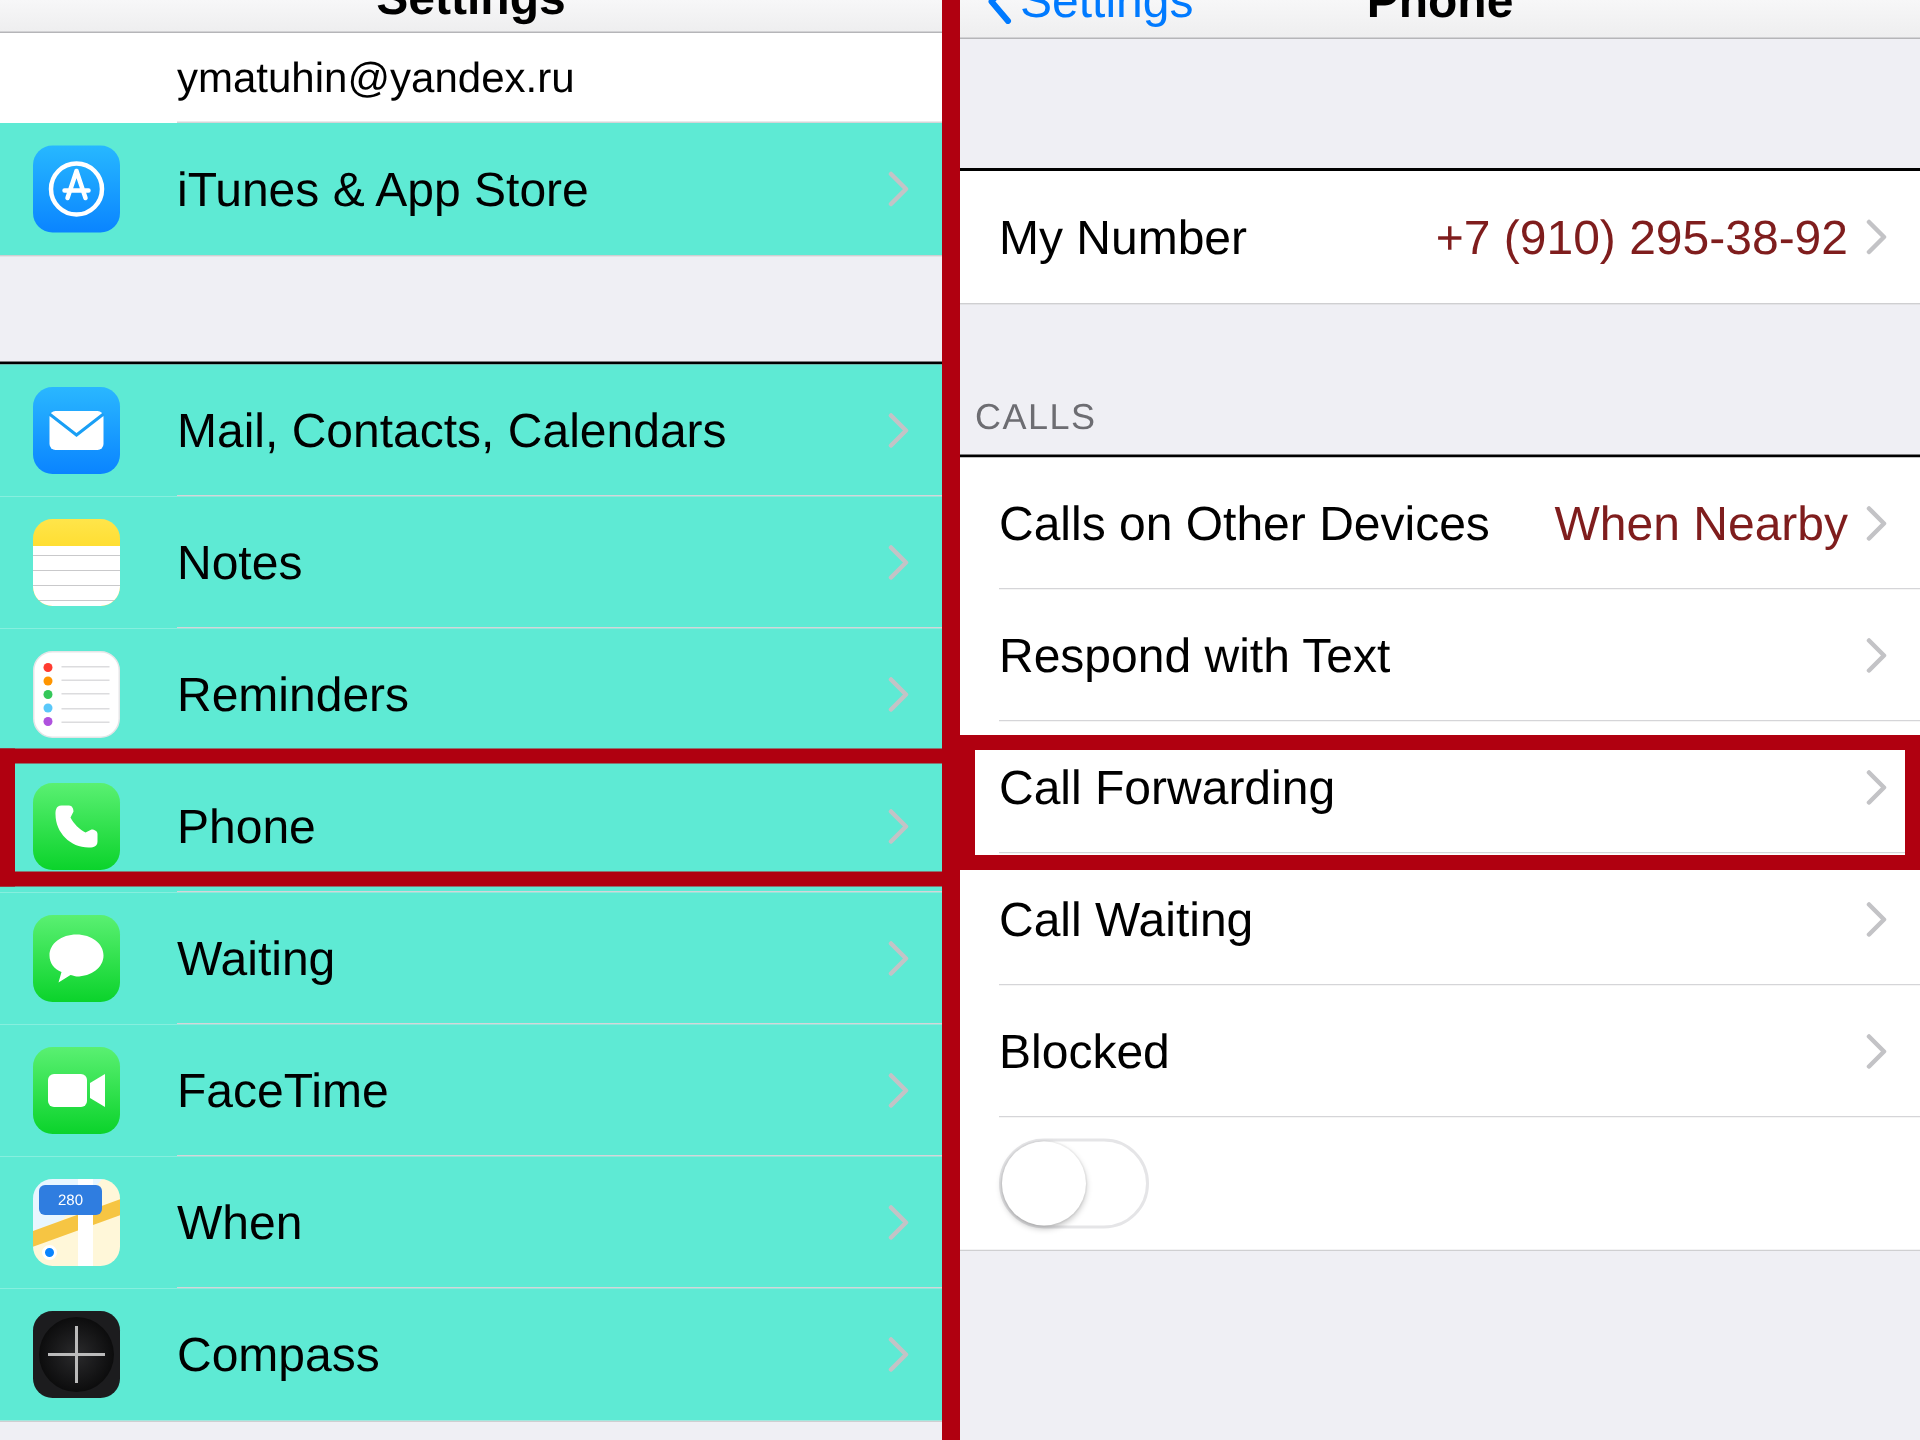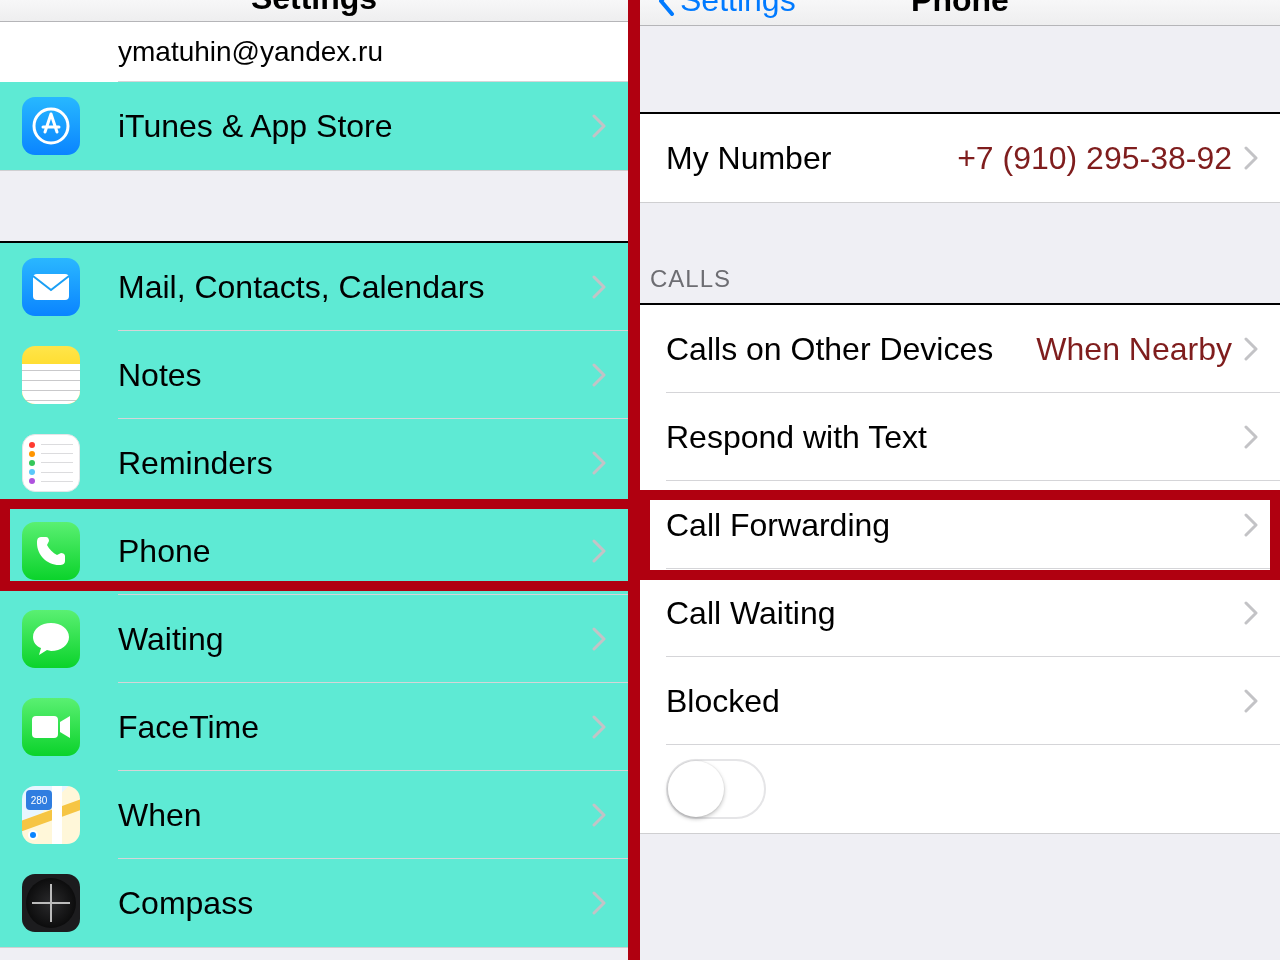--- a/index.html
+++ b/index.html
@@ -206,21 +206,21 @@
   .compass-face::before { left:24px; top:6px; width:2px; height:38px; }
   .compass-face::after  { left:6px; top:24px; width:38px; height:2px; }
 
   
   .maps-face {
     width:58px; height:58px; border-radius:13px; overflow:hidden; position:relative;
     background: linear-gradient(135deg,#e8f6ff 40%, #fff7d9 40%);
   }
   .maps-face .road { position:absolute; left:-10px; top:24px; width:80px; height:10px; background:#f6c543; transform:rotate(-20deg); }
   .maps-face .road2 { position:absolute; left:30px; top:-10px; width:10px; height:80px; background:#fff; }
-  .maps-face .sign { position:absolute; left:4px; top:4px; width:26px; height:20px; background:#2f7de0; border-radius:4px; color:#fff; font-size:10px; display:flex; align-items:center; justify-content:center; }
+  .maps-face .sign { position:absolute; left:4px; top:4px; width:42px; height:20px; background:#2f7de0; border-radius:4px; color:#fff; font-size:10px; display:flex; align-items:center; justify-content:center; }
   .maps-face .pin { position:absolute; left:6px; bottom:4px; width:10px; height:10px; border-radius:50%; background:#0a84ff; border:2px solid #fff; }
 
   svg { display:block; }
 </style>
 </head>
 <body>
 
 <div class="container">
 
   <div class="pane pane-left">

